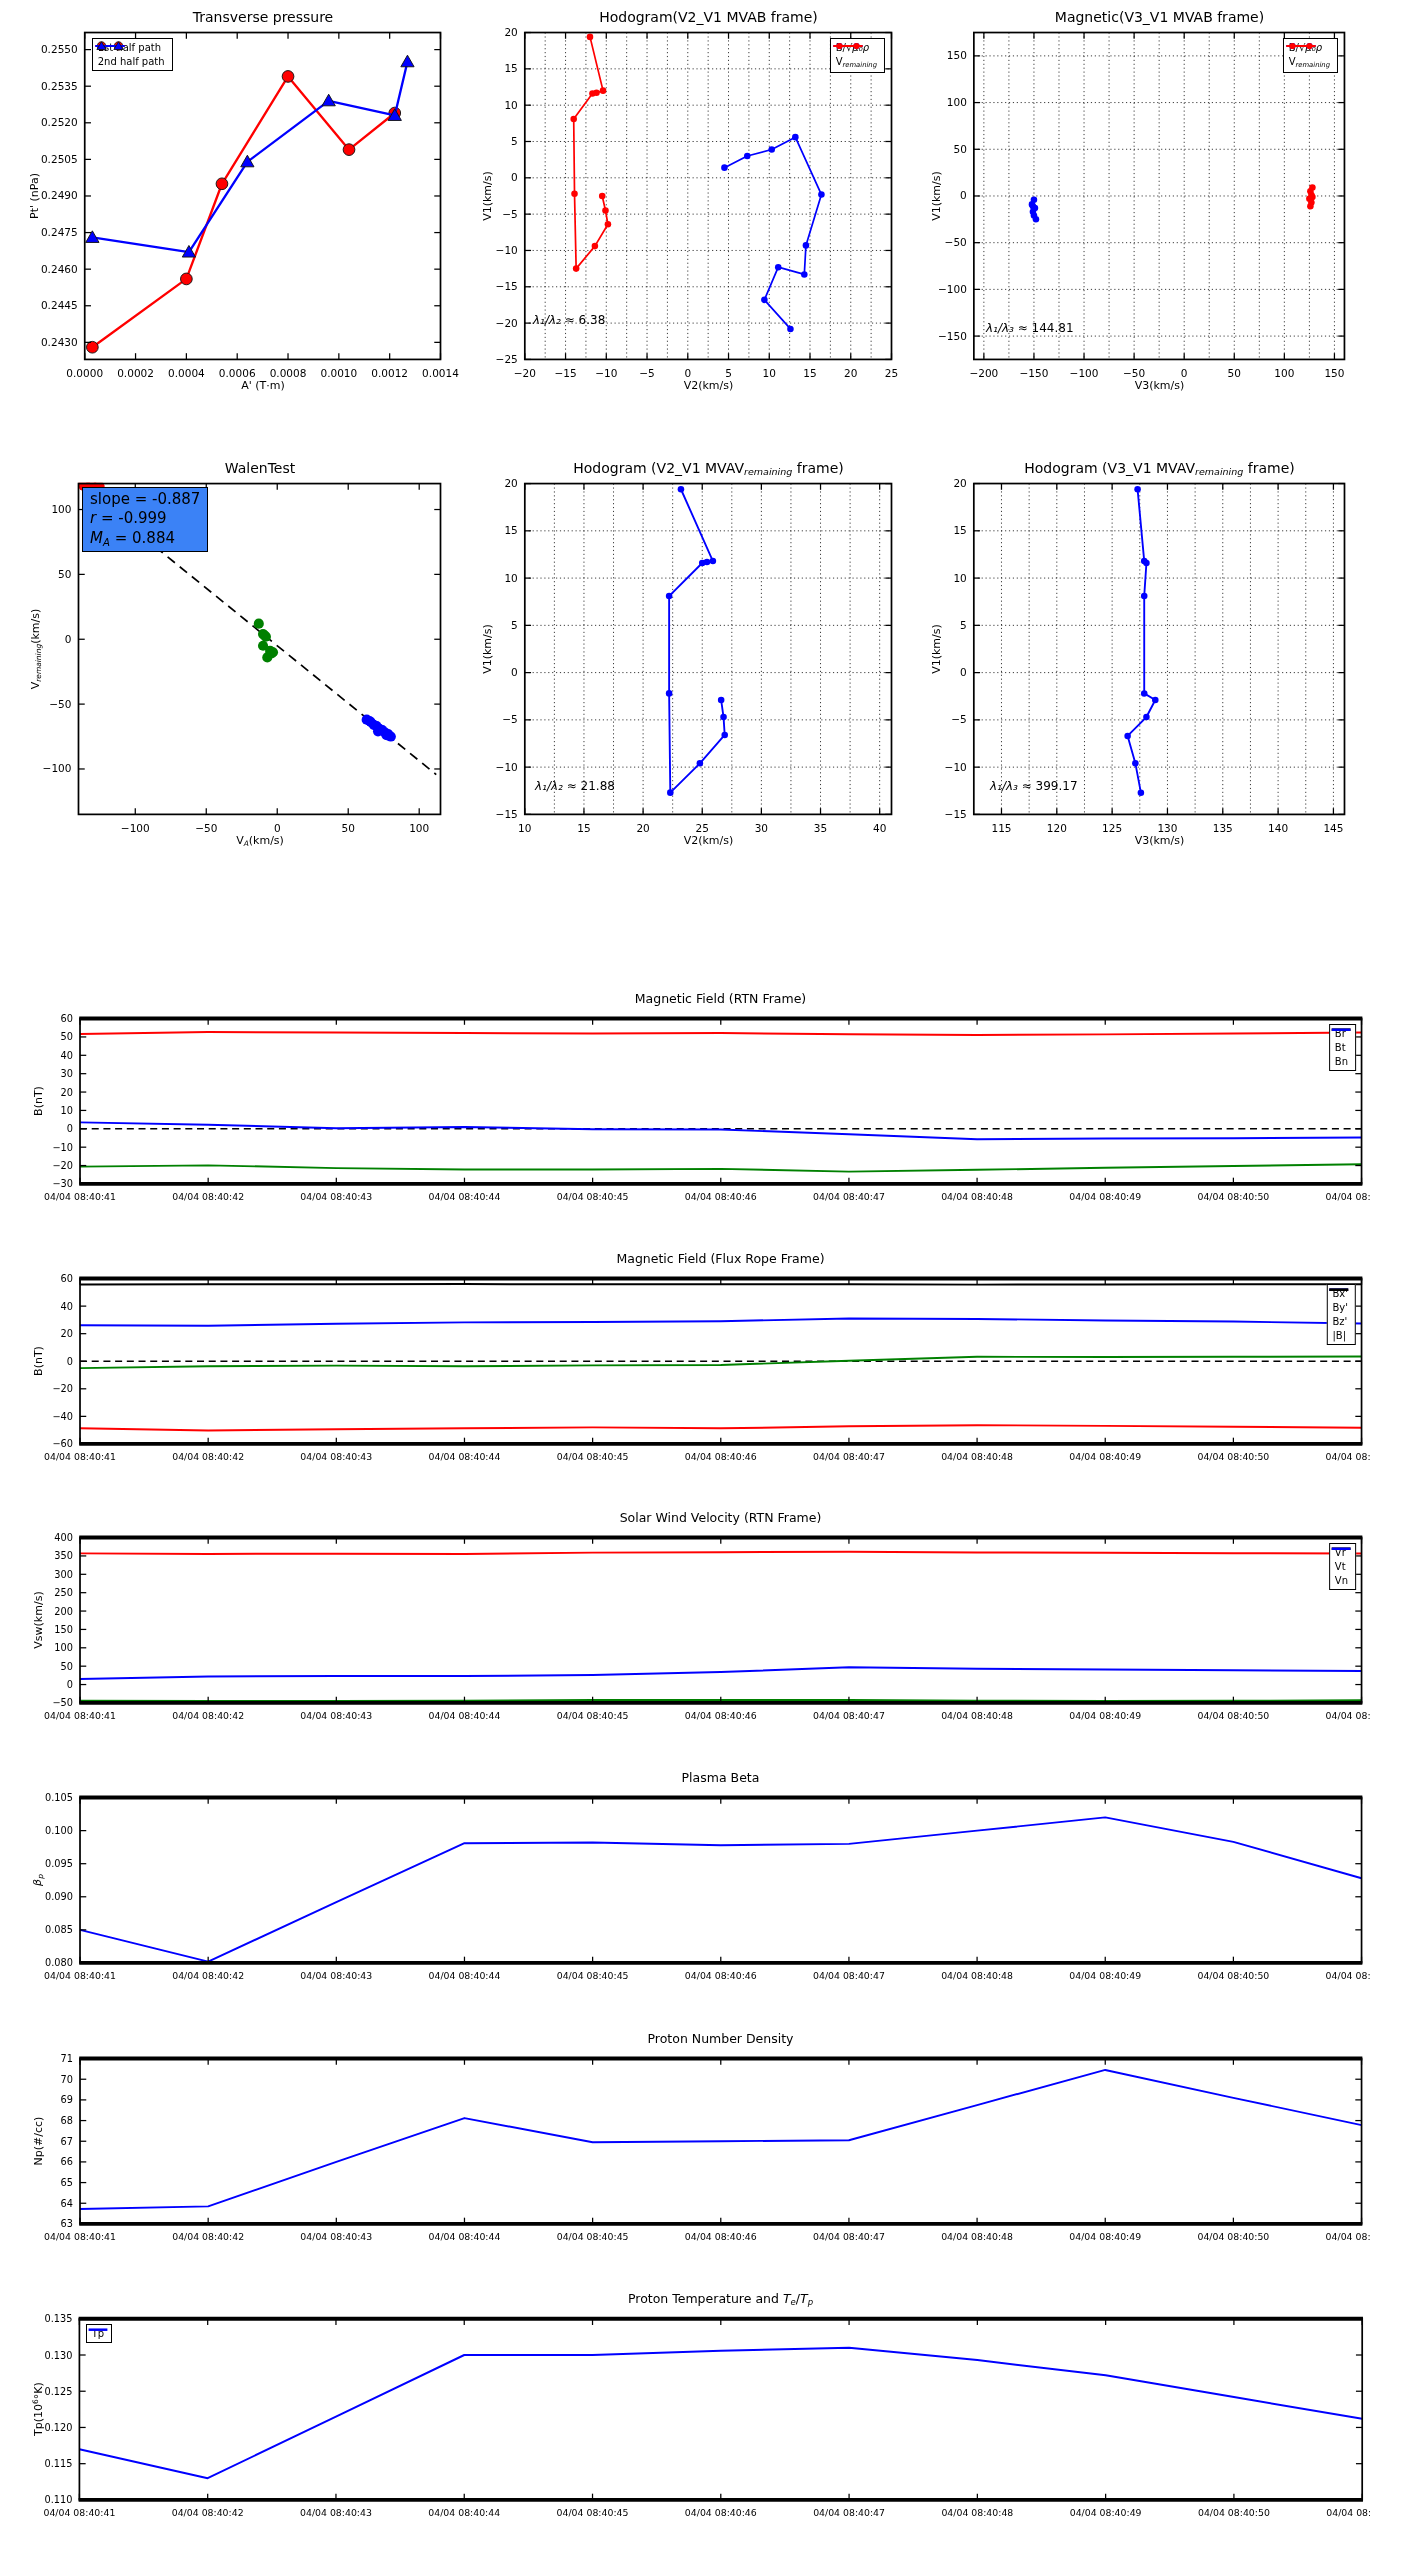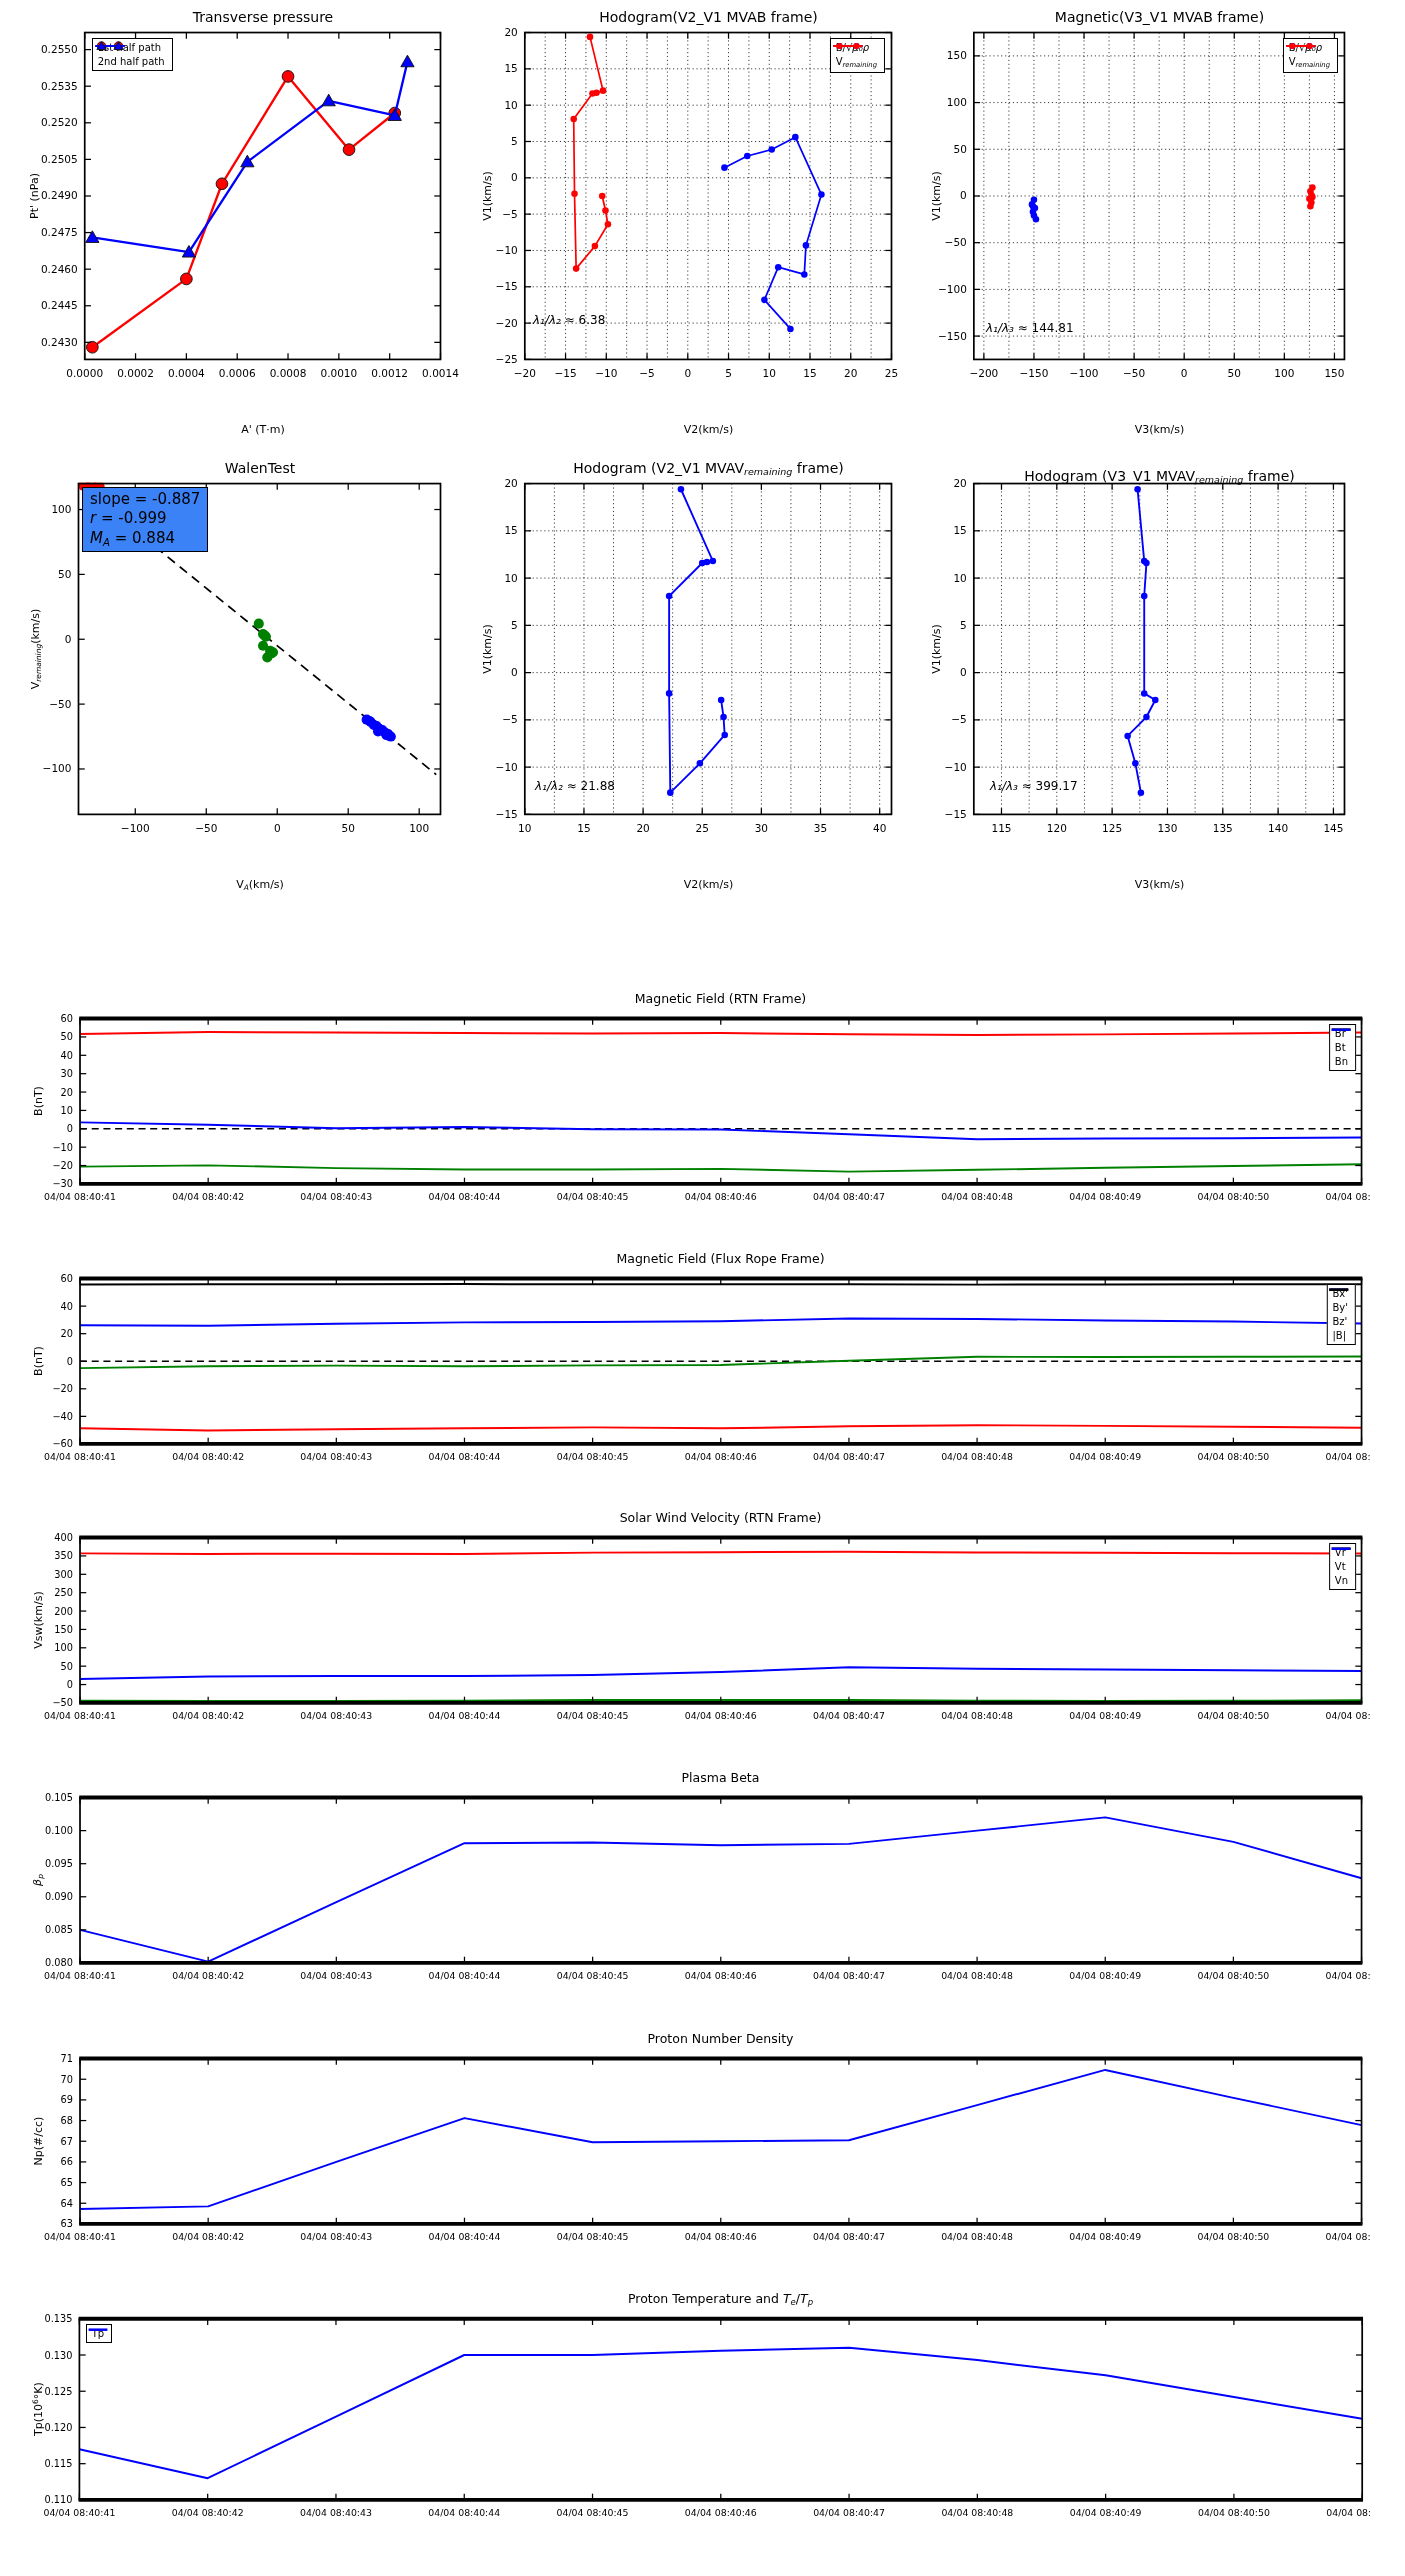--- a/index.html
+++ b/index.html
@@ -2,21 +2,21 @@
 <html style="font-size:12.5px"><head>
 <meta charset="utf-8">
 <style>
   html,body{margin:0;padding:0;background:#ffffff;}
   #figure{position:relative;width:1405px;height:2576px;background:#ffffff;
           font-family:"DejaVu Sans","Liberation Sans",sans-serif;color:#000;overflow:hidden;}
   .panel{position:absolute;}
   .panel svg{position:absolute;left:0;top:0;}
   .ptitle{position:absolute;text-align:center;font-size:14px;white-space:nowrap;}
   .ts .ptitle{font-size:12.5px;}
-  .xlab{position:absolute;text-align:center;font-size:11px;margin-top:44px;}
+  .xlab{position:absolute;text-align:center;font-size:11px;}
   .ylab{position:absolute;white-space:nowrap;font-size:11px;transform:translate(-50%,-50%) rotate(-90deg);}
   .legend{position:absolute;background:#fff;border:1.6px solid #000;padding:3.1px 7px 3.1px 4.7px;
           display:flex;flex-direction:column;gap:3.1px;z-index:3;}
   .lrow{display:flex;align-items:center;gap:5.5px;}
   .lrow .lbl{font-size:10px;white-space:nowrap;}
   .annot{position:absolute;font-size:12px;white-space:nowrap;z-index:2;}
   .stats{position:absolute;background:#3b82f6;border:1.6px solid #000;padding:1.6px 7px;
          font-size:15px;line-height:1.32;z-index:3;}
   .stats p{margin:0;}
   .sub{font-size:68%;vertical-align:-22%;}
@@ -682,21 +682,21 @@
           <text x="51" y="462.5">−15</text>
           <text x="51" y="401.92857142857144">−10</text>
           <text x="51" y="341.3571428571429">−5</text>
           <text x="51" y="280.78571428571433">0</text>
           <text x="51" y="220.21428571428572">5</text>
           <text x="51" y="159.6428571428571">10</text>
           <text x="51" y="99.07142857142861">15</text>
           <text x="51" y="38.5">20</text>
         </g>
       </svg>
-      <div class="ptitle" style="left: 47px; width: 371px; top: 3.1px; margin-top: 8px;"><span>Hodogram (V3_V1 MVAV</span><span class="sub" style="font-style: italic;">remaining</span><span> frame)</span></div>
+      <div class="ptitle" style="left: 47px; width: 371px; top: 3.1px;"><span>Hodogram (V3_V1 MVAV</span><span class="sub" style="font-style: italic;">remaining</span><span> frame)</span></div>
       <div class="xlab" style="left: 47px; width: 371px; top: 377px;">V3(km/s)</div>
       <div class="ylab" style="left: 9.4px; top: 192px;">V1(km/s)</div>
       <div class="annot" style="left: 63px; top: 322px;"><span style="font-style: italic;">λ₁/λ₃</span><span> ≈ 399.17</span></div>
     </div>
   <div class="panel ts" style="left:31px;top:978px;width:1339px;height:234px">
       <svg width="1339" height="234" viewBox="0 0 1715 300">
         <clipPath id="clip6">
           <rect x="61" y="51" width="1645" height="214"></rect>
         </clipPath>
         <line x1="62" y1="193.33333333333334" x2="1705" y2="193.33333333333334" stroke="#000" stroke-width="1.8" stroke-dasharray="9,6"></line>

